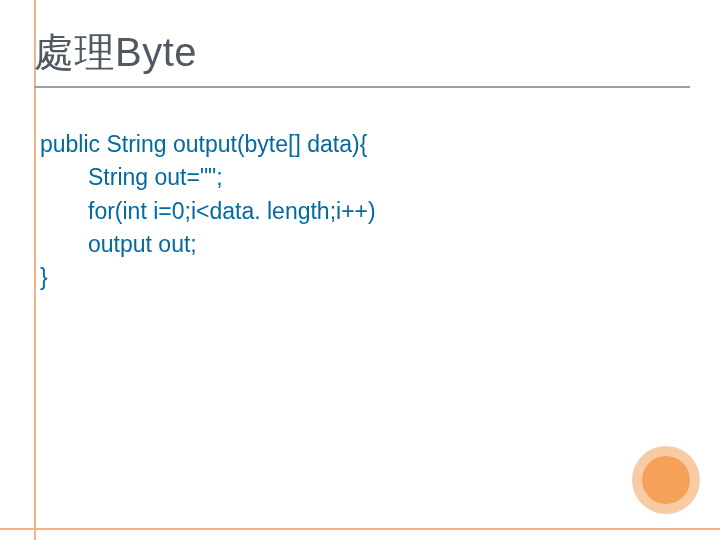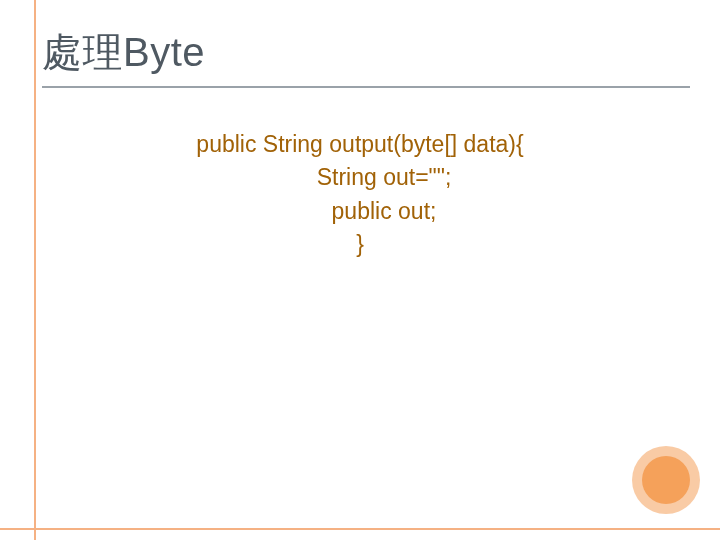--- a/index.html
+++ b/index.html
@@ -28,42 +28,41 @@
   .bottom-rule {
     position: absolute;
     left: 0;
     bottom: 10px;
     width: 720px;
     height: 2px;
     background: #f5b183;
   }
   .title-wrap {
     position: absolute;
-    left: 42px;
+    left: 34px;
     top: 30px;
     right: 30px;
     border-bottom: 2px solid #9aa2a9;
     padding-bottom: 12px;
   }
   .title {
     font-size: 40px;
     color: #4f5962;
     font-weight: 400;
     letter-spacing: 0.5px;
     line-height: 1.1;
   }
   .body {
     position: absolute;
     left: 40px;
     top: 128px;
     right: 40px;
     font-size: 23px;
-    color: #a16207;
+    color: #0369a1;
     line-height: 1.45;
-    text-align: center;
   }
   .code-line {
     white-space: pre;
     margin: 0;
   }
   .indent1 { padding-left: 48px; }
   .indent2 { padding-left: 72px; }
   .circle {
     position: absolute;
     right: 18px;
@@ -80,21 +79,22 @@
   <div class="left-rule"></div>
   <div class="bottom-rule"></div>
 
   <div class="title-wrap">
     <div class="title">處理Byte</div>
   </div>
 
   <div class="body">
     <p class="code-line">public String output(byte[] data){</p>
     <p class="code-line indent1">String out="";</p>
-    <p class="code-line indent1">public out;</p>
+    <p class="code-line indent1">for(int i=0;i&lt;data. length;i++)</p>
+    <p class="code-line indent1">output out;</p>
     <p class="code-line">}</p>
   </div>
 
   <div class="circle">
     <svg viewBox="0 0 72 72" width="72" height="72">
       <circle cx="36" cy="36" r="34" fill="#f9cba5"></circle>
       <circle cx="36" cy="36" r="24" fill="#f5a15a"></circle>
     </svg>
   </div>
 </div>

